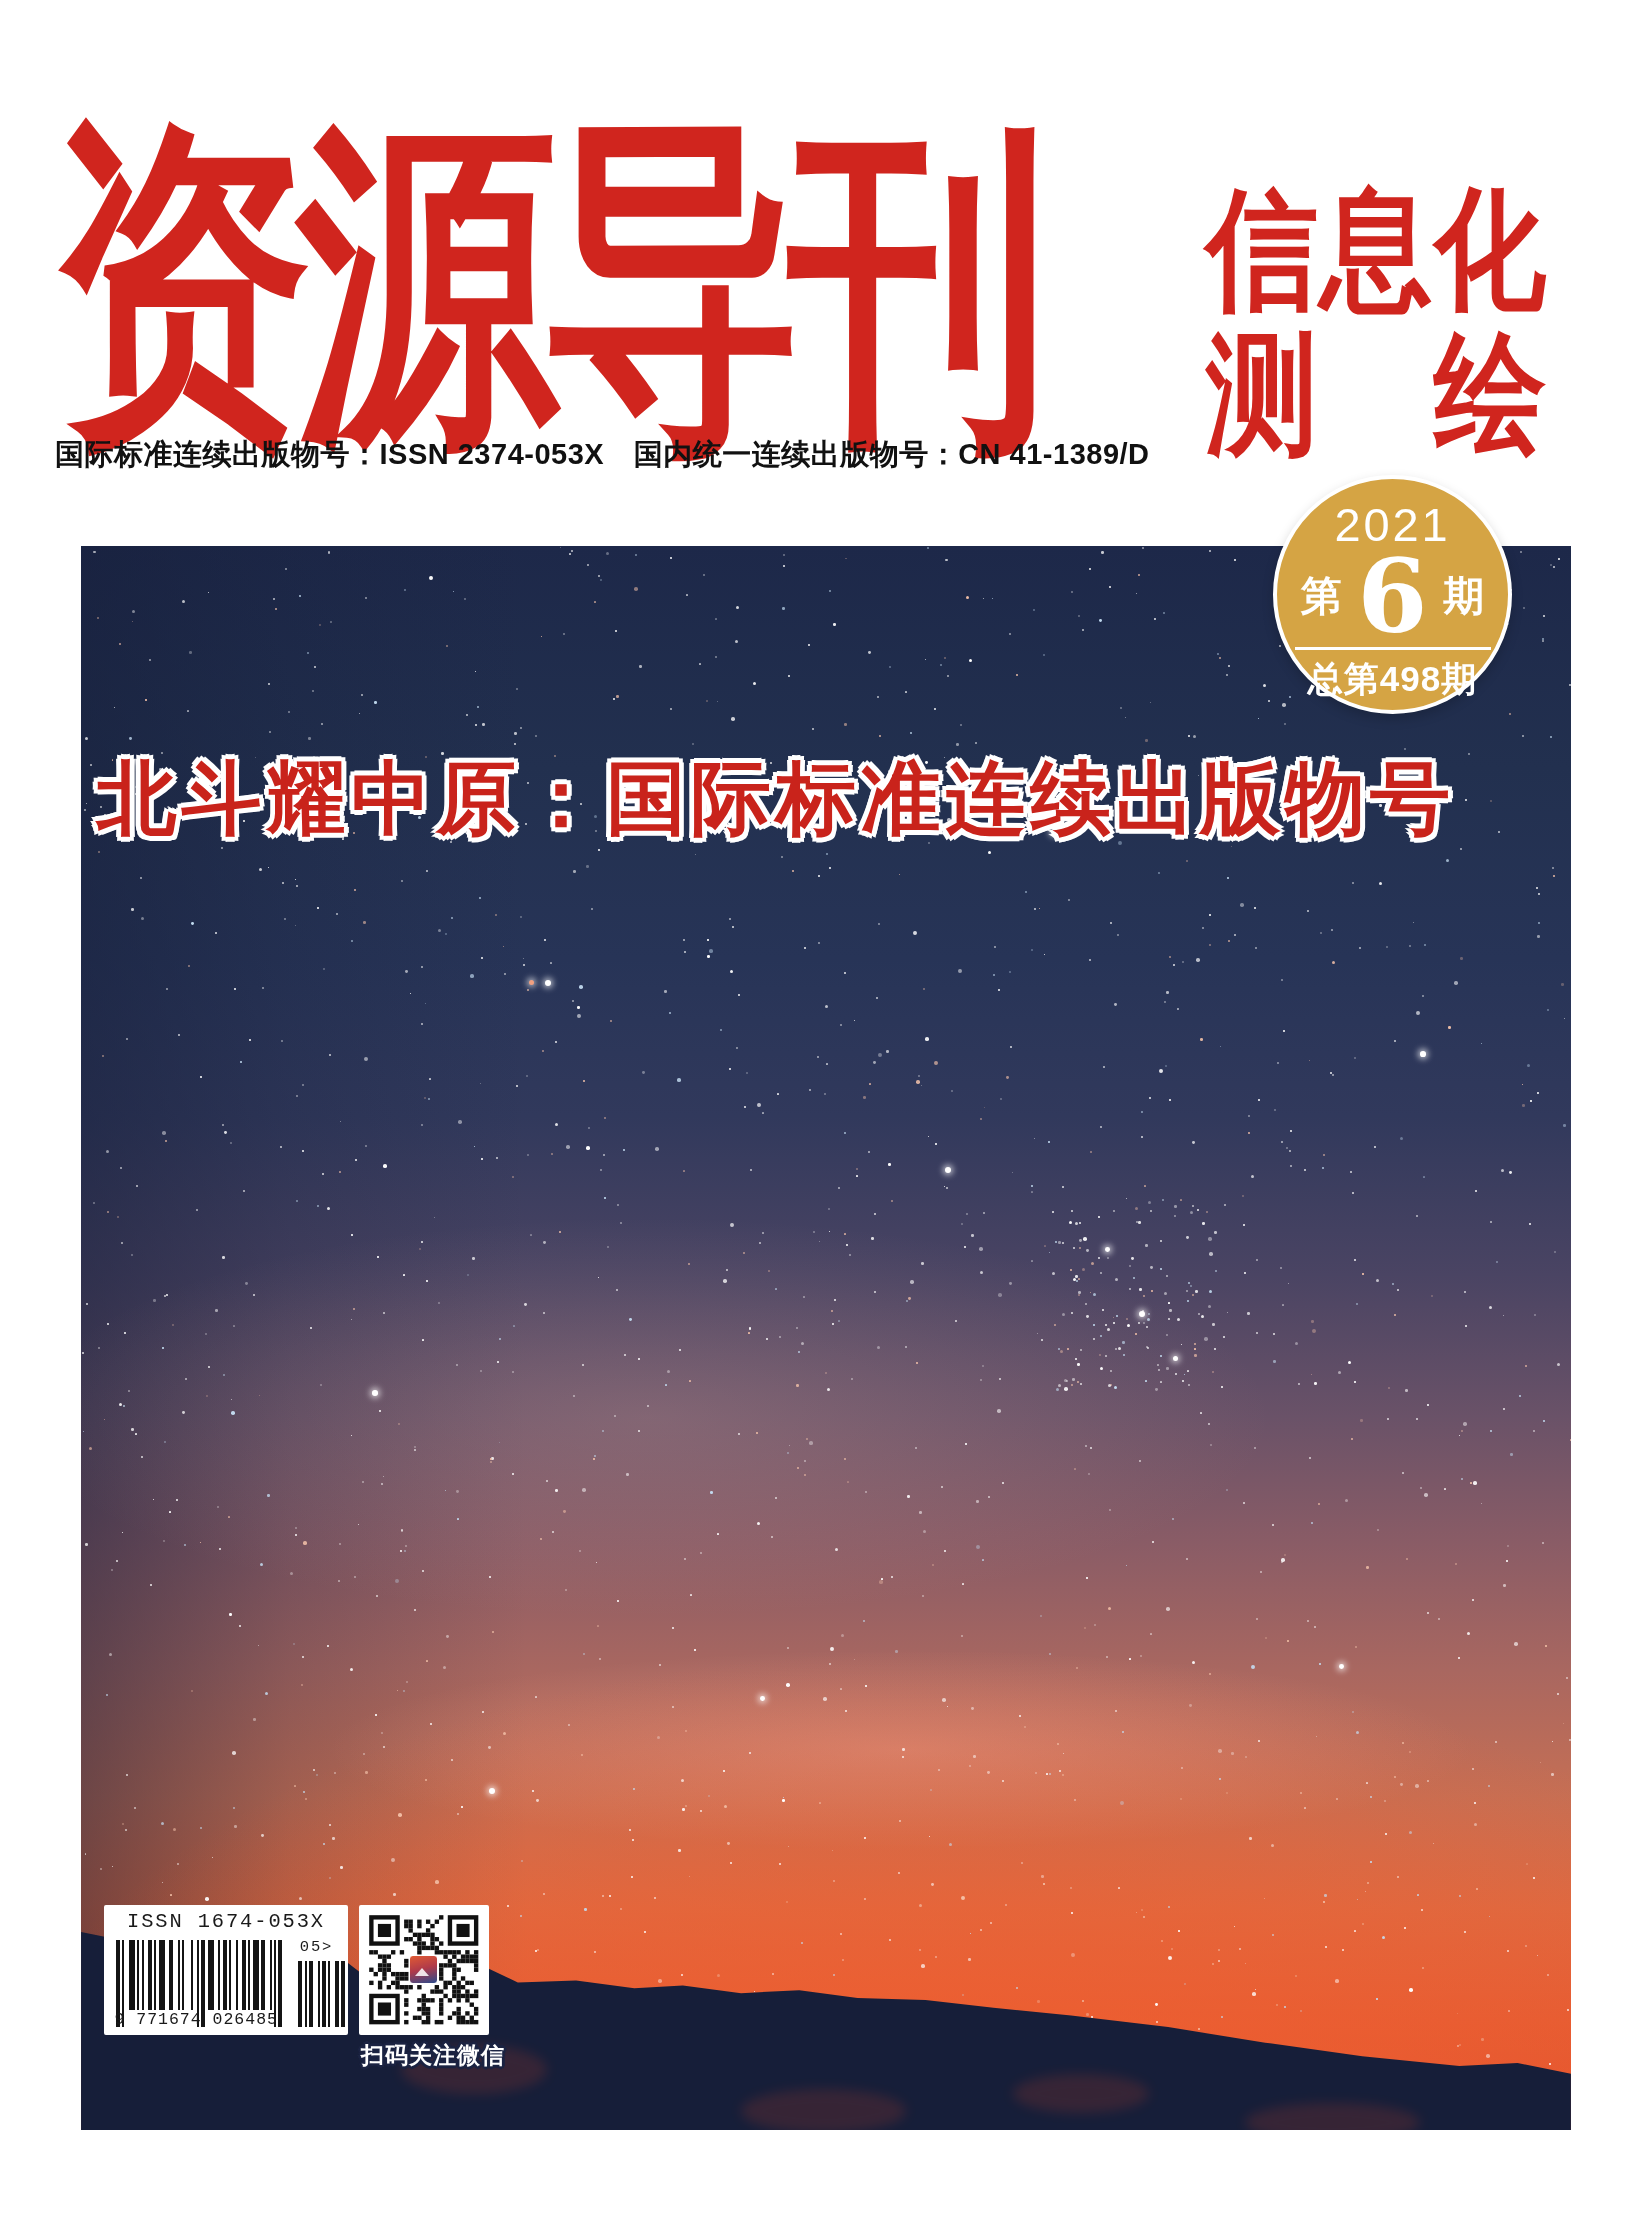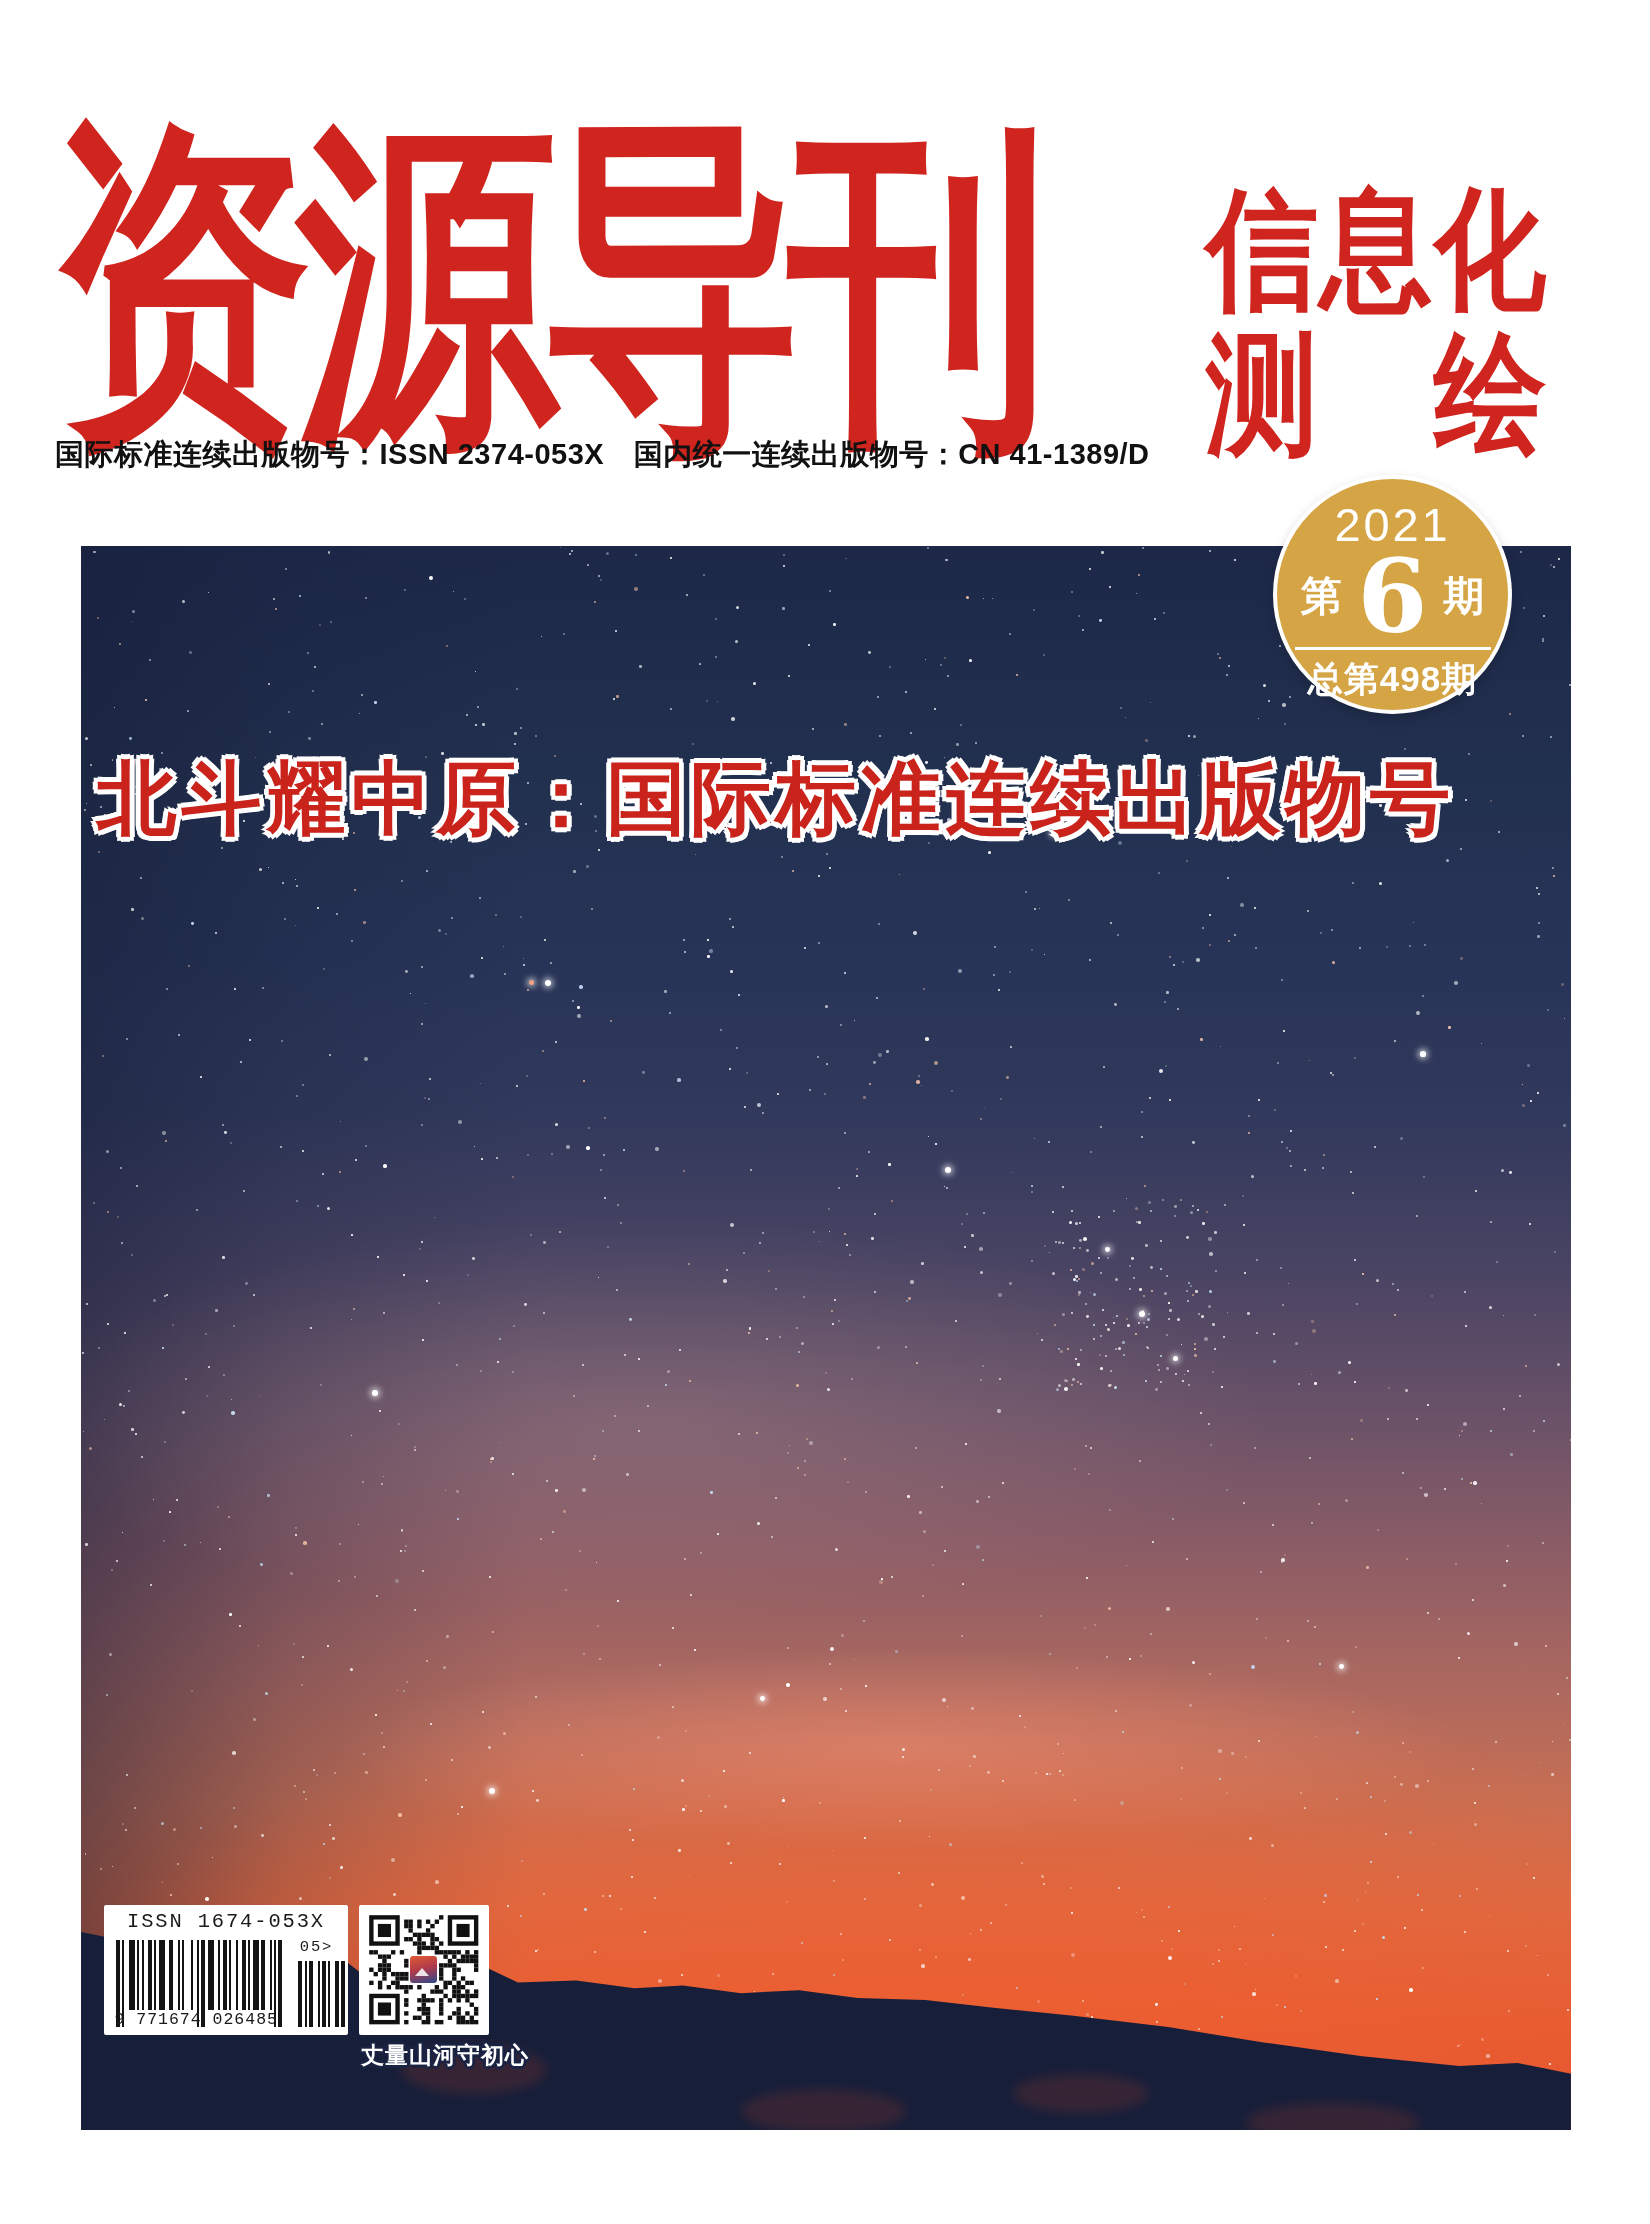--- a/index.html
+++ b/index.html
@@ -1937,21 +1937,21 @@
           <rect x="91.5" y="10.5" width="31.5" height="31.5" fill="#111"></rect>
           <rect x="96" y="15" width="22.5" height="22.5" fill="#fff"></rect>
           <rect x="100.5" y="19.5" width="13.5" height="13.5" fill="#111"></rect>
           <rect x="10.5" y="91.5" width="31.5" height="31.5" fill="#111"></rect>
           <rect x="15" y="96" width="22.5" height="22.5" fill="#fff"></rect>
           <rect x="19.5" y="100.5" width="13.5" height="13.5" fill="#111"></rect>
         </svg>
       <div class="qr-logo"></div>
     </div>
 
-    <div class="qr-caption outline-navy">丈量山河守初心</div>
+    <div class="qr-caption outline-navy">扫码关注微信</div>
   </div>
 
   <div class="badge">
     <div class="badge-year">2021</div>
     <div class="badge-issue-row">
       <span class="badge-issue-pre">第</span>
       <span class="badge-issue-num">6</span>
       <span class="badge-issue-post">期</span>
     </div>
     <div class="badge-divider"></div>

